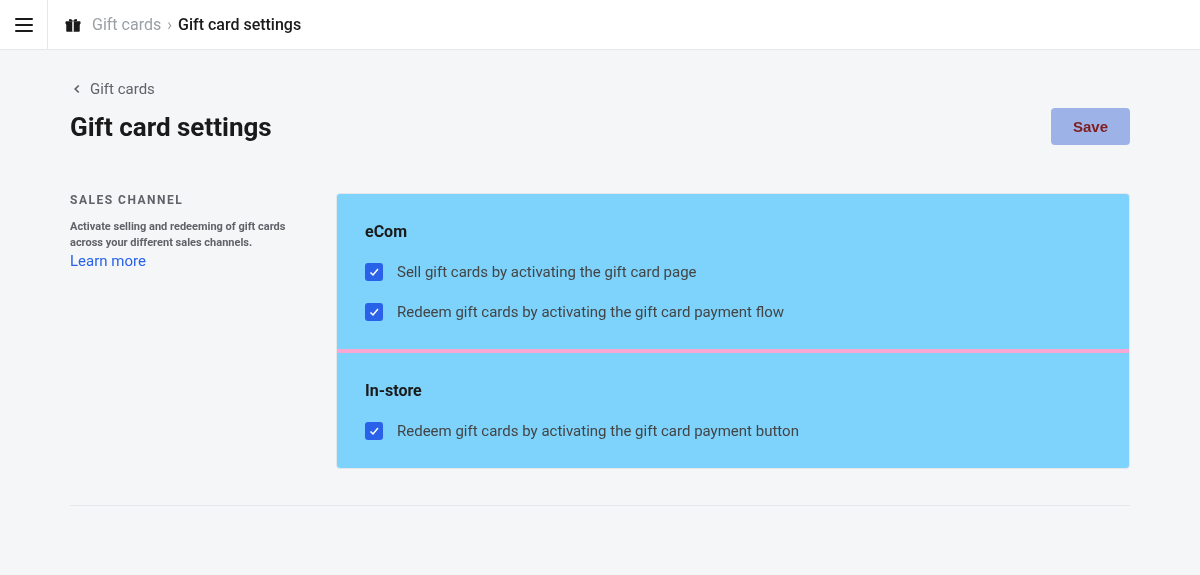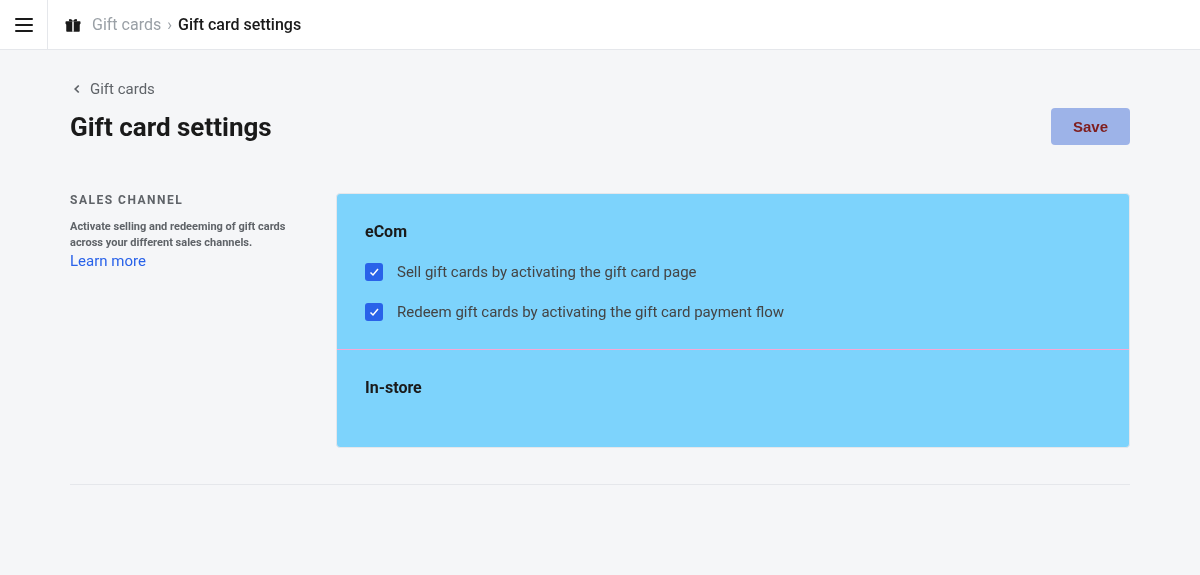--- a/index.html
+++ b/index.html
@@ -137,21 +137,21 @@
     .card {
       flex: 1;
       background: #7dd3fc;
       border: 1px solid #e5e7eb;
       border-radius: 4px;
     }
     .card-section {
       padding: 28px 28px 28px 28px;
     }
     .card-section + .card-section {
-      border-top: 1px solid #f9a8d4;
+      border-top: 4px solid #f9a8d4;
     }
     .card-title {
       font-size: 16px;
       font-weight: 700;
       color: #1a1a1a;
       margin-bottom: 22px;
     }
     .check-row {
       display: flex;
       align-items: center;
@@ -249,18 +249,26 @@
             <svg viewBox="0 0 24 24">
                 <polyline points="5 13 10 18 20 6"></polyline>
               </svg>
           </div>
           <span class="check-label">Redeem gift cards by activating the gift card payment flow</span>
         </div>
       </div>
 
       <div class="card-section">
         <div class="card-title">In-store</div>
+        <div class="check-row">
+          <div class="checkbox">
+            <svg viewBox="0 0 24 24">
+                <polyline points="5 13 10 18 20 6"></polyline>
+              </svg>
+          </div>
+          <span class="check-label">Redeem gift cards by activating the gift card payment button</span>
+        </div>
       </div>
     </div>
   </div>
 </div>
 
 <div class="bottom-edge"></div>
 
 </body></html>

